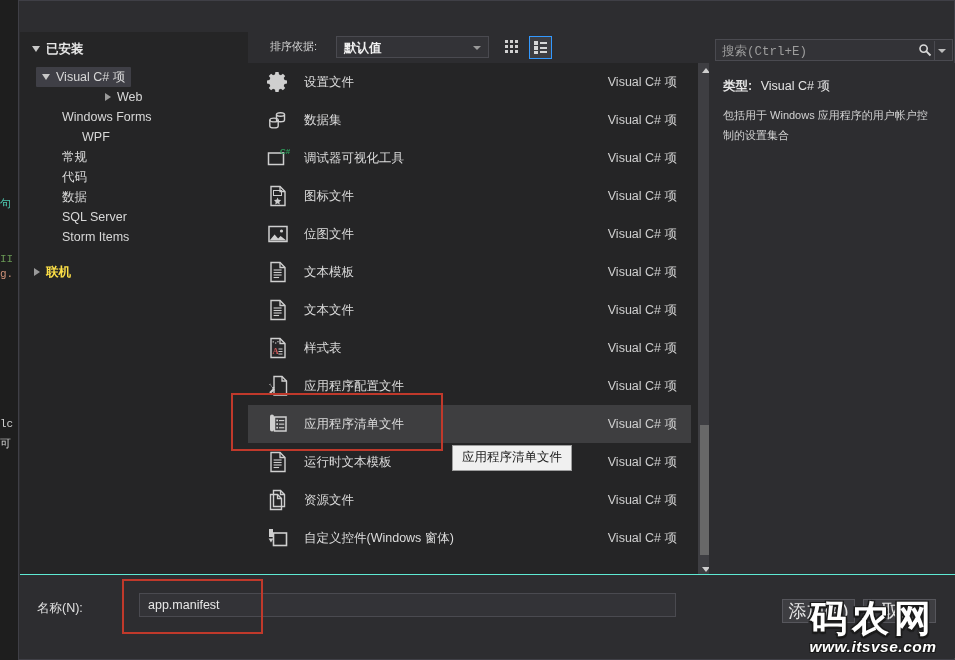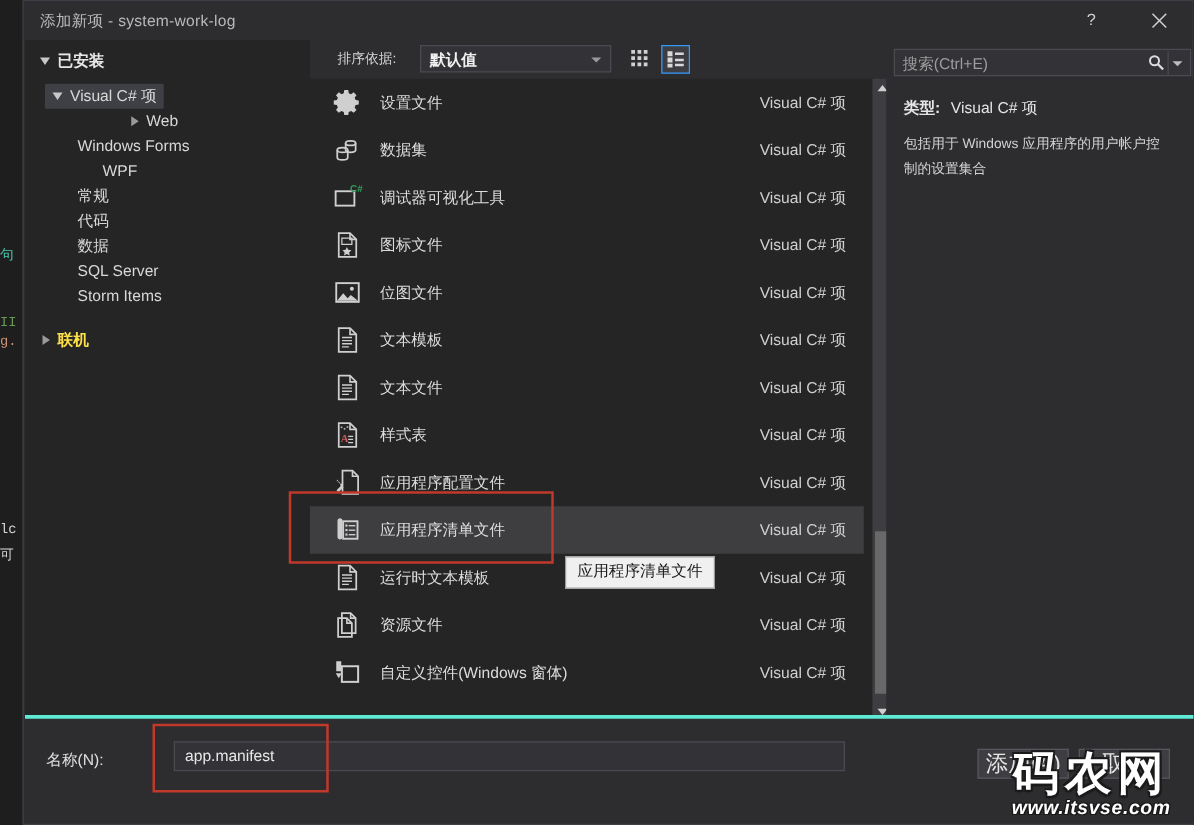--- a/index.html
+++ b/index.html
@@ -237,20 +237,21 @@
   }
 
   
   .search-box {
     position: absolute;
     left: 696px; top: 38px;
     width: 238px; height: 22px;
     background: #333337;
     border: 1px solid #4a4a50;
     box-sizing: border-box;
+    font-family: Liberation Mono, monospace;
   }
   .search-box .ph {
     position: absolute;
     left: 6px; top: 3px;
     font-size: 12.5px;
     color: #9d9d9d;
   }
   .search-box .mag {
     position: absolute;
     right: 20px; top: 3px;
@@ -291,21 +292,21 @@
     line-height: 20px;
     color: #d2d2d2;
   }
 
   
   .bottom {
     position: absolute;
     left: 1px; bottom: 1px;
     width: 935px; height: 83px;
     background: #2d2d30;
-    border-top: 3px solid #5eead4;
+    border-top: 1px solid #5eead4;
   }
   .name-label {
     position: absolute;
     left: 17px; top: 25px;
     font-size: 12.5px;
     color: #e0e0e0;
   }
   .name-input {
     position: absolute;
     left: 119px; top: 18px;
@@ -400,29 +401,20 @@
   <div class="editor-strip" id="editorStrip">
       <div class="ln" style="top: 196px; color: rgb(78, 201, 176);">句</div>
       <div class="ln" style="top: 253px; color: rgb(106, 153, 85);">II</div>
       <div class="ln" style="top: 268px; color: rgb(206, 145, 120);">g.</div>
       <div class="ln" style="top: 418px; color: rgb(212, 212, 212);">lc</div>
       <div class="ln" style="top: 436px; color: rgb(212, 212, 212);">可</div>
     </div>
 
   <div class="dialog">
 
-    <div class="titlebar">
-      <div class="title-text">添加新项 - system-work-log</div>
-      <div class="title-btn help">?</div>
-      <div class="title-btn close">
-        <svg width="13" height="13" viewBox="0 0 13 13">
-          <path d="M1 1 L12 12 M12 1 L1 12" stroke="#cfcfcf" stroke-width="1.2" fill="none"></path>
-        </svg>
-      </div>
-    </div>
 
     <div class="tree-panel">
       <div class="tree-head">
         <span class="tri down"></span><span>已安装</span>
       </div>
       <div id="treeNodes">
           <div class="tree-node sel" style="left: 16px; top: 35px;"><span class="tri down"></span><span>Visual C# 项</span></div>
           <div class="tree-node" style="left: 42px; top: 55px; padding-left: 43px;"><span class="tri right"></span><span>Web</span></div>
           <div class="tree-node" style="left: 42px; top: 75px;"><span>Windows Forms</span></div>
           <div class="tree-node" style="left: 42px; top: 95px; margin-left: 20px;"><span>WPF</span></div>

